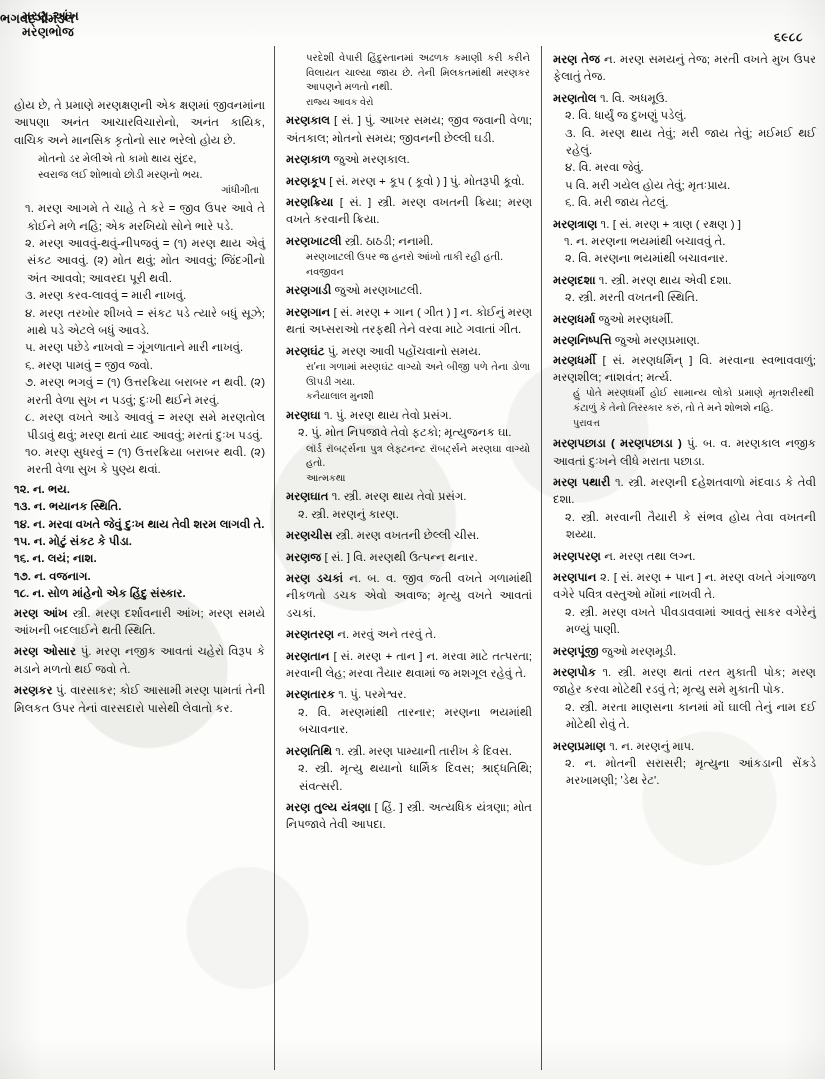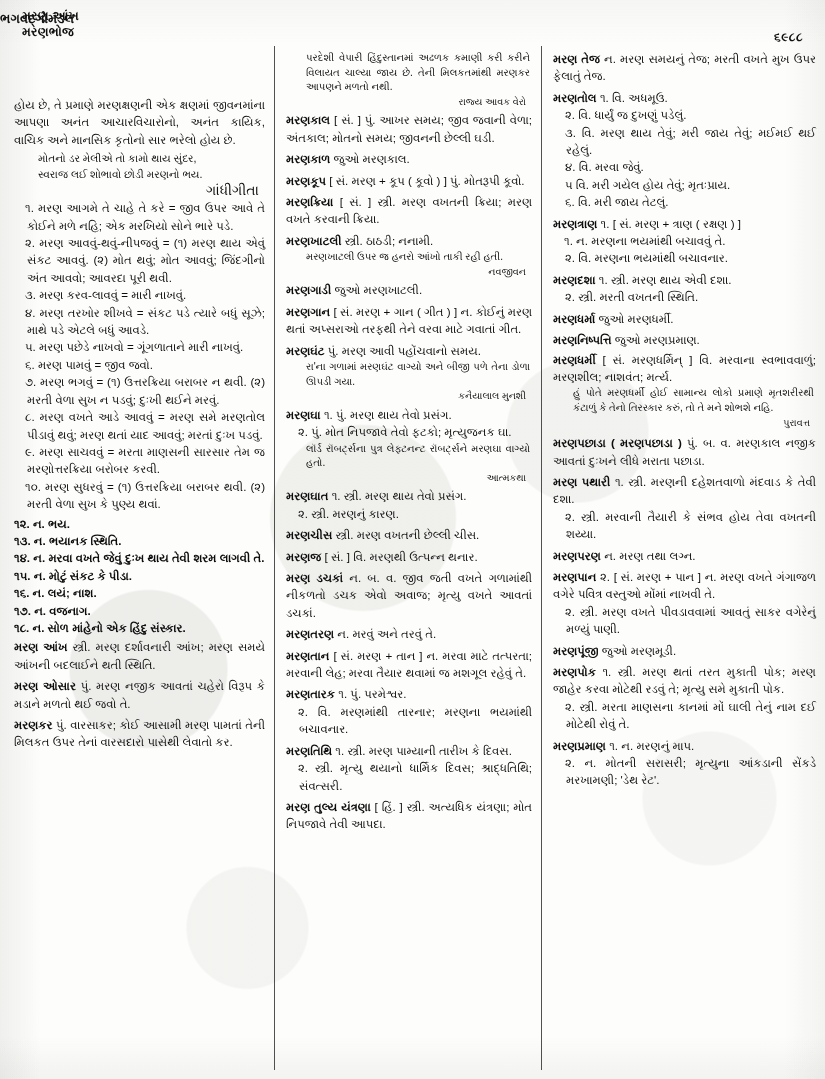--- a/index.html
+++ b/index.html
@@ -85,28 +85,28 @@
   .cont{padding-left:11px;}
 
   
   .quote{
     font-size:10.1px;line-height:14.6px;
     padding-left:20px;padding-right:2px;
     margin:1px 0 2px 0;
     text-align:justify;
   }
   .quote .src{
-    display:block;text-align:right;font-size:9.6px;padding-right:4px;
+    display:block;font-size:9.6px;padding-right:4px;
   }
 
   .idiom{padding-left:13px;text-indent:-2px;}
   .verse{
     font-size:10.6px;line-height:16px;padding-left:24px;margin:1px 0;
   }
-  .verse .src{display:block;text-align:right;padding-right:6px;font-size:14px;}
+  .verse .src{display:block;text-align:right;padding-right:6px;font-size:10px;}
   .gap-s{height:2px;}
 </style>
 </head>
 <body>
 
 <div class="page">
 
   <div class="runhead">
     <div class="rh-left">
       <div>મરણ આંખ</div>
@@ -135,21 +135,20 @@
 
       <div class="entry">
         <p class="idiom">૧. મરણ આગમે તે ચાહે તે કરે = જીવ ઉપર આવે તે કોઈને મળે નહિ; એક મરખિયો સોને ભારે પડે.</p>
         <p class="idiom">૨. મરણ આવવું-થવું-નીપજવું = (૧) મરણ થાય એવું સંકટ આવવું. (૨) મોત થવું; મોત આવવું; જિંદગીનો અંત આવવો; આવરદા પૂરી થવી.</p>
         <p class="idiom">૩. મરણ કરવ-લાવવું = મારી નાખવું.</p>
         <p class="idiom">૪. મરણ તરખોર શીખવે = સંકટ પડે ત્યારે બધું સૂઝે; માથે પડે એટલે બધું આવડે.</p>
         <p class="idiom">૫. મરણ પછેડે નાખવો = ગૂંગળાતાને મારી નાખવું.</p>
         <p class="idiom">૬. મરણ પામવું = જીવ જવો.</p>
         <p class="idiom">૭. મરણ ભગવું = (૧) ઉત્તરક્રિયા બરાબર ન થવી. (૨) મરતી વેળા સુખ ન પડવું; દુઃખી થઈને મરવું.</p>
         <p class="idiom">૮. મરણ વખતે આડે આવવું = મરણ સમે મરણતોલ પીડાવું થવું; મરણ થતાં યાદ આવવું; મરતાં દુઃખ પડવું.</p>
-        <p class="idiom">૯. મરણ સાચવવું = મરતા માણસની સારસાર તેમ જ મરણોત્તરક્રિયા બરોબર કરવી.</p>
         <p class="idiom">૧૦. મરણ સુધરવું = (૧) ઉત્તરક્રિયા બરાબર થવી. (૨) મરતી વેળા સુખ કે પુણ્ય થવાં.</p>
       </div>
 
       <div class="entry">
         <p class="hw">૧૨. ન. ભય.</p>
         <p class="hw">૧૩. ન. ભયાનક સ્થિતિ.</p>
         <p class="hw">૧૪. ન. મરવા વખતે જેવું દુઃખ થાય તેવી શરમ લાગવી તે.</p>
         <p class="hw">૧૫. ન. મોટું સંકટ કે પીડા.</p>
         <p class="hw">૧૬. ન. લયં; નાશ.</p>
         <p class="hw">૧૭. ન. વજનાગ.</p>

